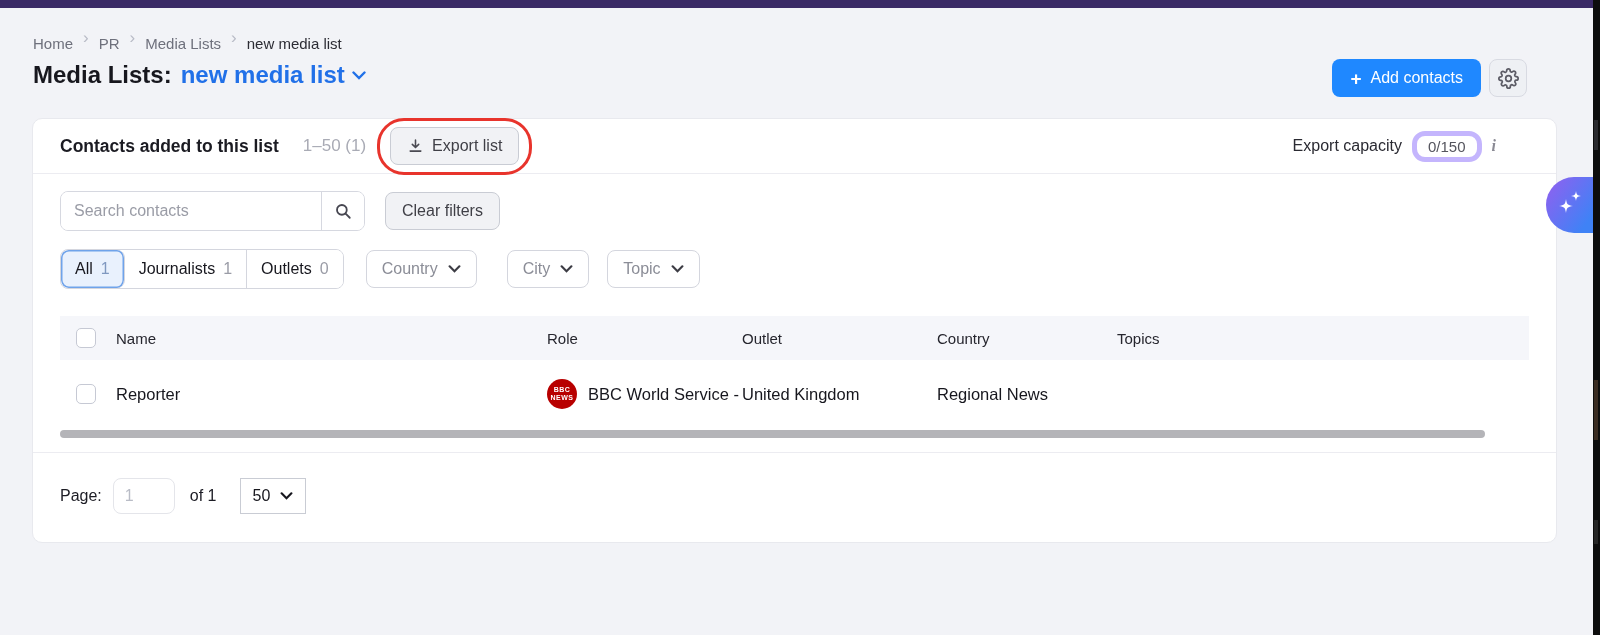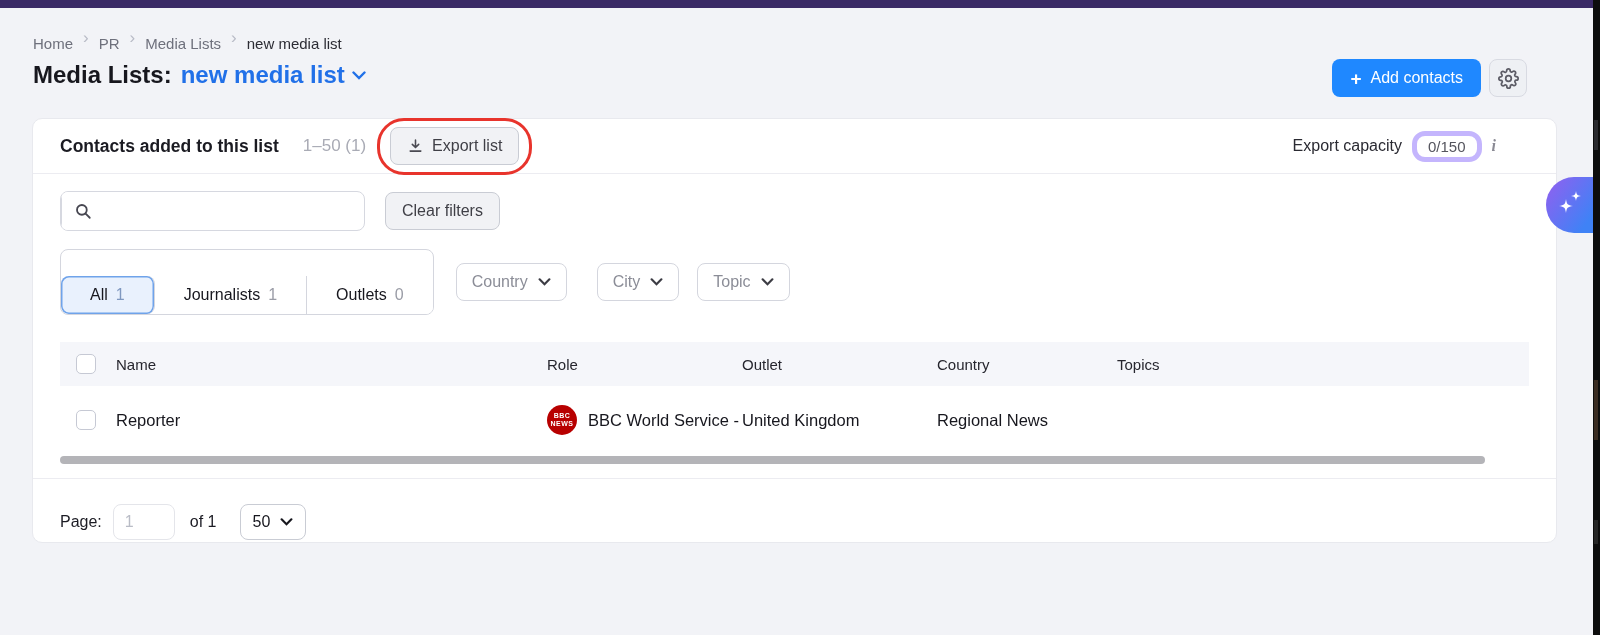--- a/index.html
+++ b/index.html
@@ -58,22 +58,22 @@
   .search-box { display:flex; align-items:stretch; width:305px; height:40px;
     border:1px solid #d6d8e0; border-radius:8px; background:#fff; overflow:hidden; }
   .search-box input { flex:1; border:none; outline:none; padding:0 13px; font-size:16px;
     color:#2a2a32; font-family:"Liberation Sans",sans-serif; }
   .search-box input::placeholder { color:#9a9ca6; }
   .search-btn { width:43px; display:flex; align-items:center; justify-content:center;
     border-left:1px solid #d6d8e0; color:#474751; cursor:pointer; background:#fff; }
 
   .segments-row { display:flex; align-items:center; margin-top:18px; }
   .segments { display:flex; border:1px solid #d4d6de; border-radius:8px; overflow:hidden; background:#fff; }
-  .segment { display:flex; align-items:center; gap:8px; padding:0 29px; height:38px;
-    font-size:16px; color:#17171e; border-right:1px solid #d4d6de; cursor:pointer; background:#fff;margin-top:26px; }
+  .segment { display:flex; align-items:center; gap:8px; padding:0 14px; height:38px;
+    font-size:16px; color:#17171e; border-right:1px solid #d4d6de; cursor:pointer; background:#fff; }
   .segment:last-child { border-right:none; }
   .segment .count { color:#9a9ca6; }
   .segment.selected { background:#e9f1fd; box-shadow:inset 0 0 0 1.5px #6fa3ea; border-radius:8px; }
   .segment.selected .count { color:#7f98c0; }
   .dropdown { display:flex; align-items:center; gap:10px; height:38px; padding:0 15px;
     border:1px solid #d4d6de; border-radius:8px; font-size:16px; color:#8b8d97;
     background:#fff; cursor:pointer; }
   .dropdown .chev { color:#3c3c44; }
   .dd-country { margin-left:22px; } .dd-city { margin-left:30px; } .dd-topic { margin-left:18px; }
 
@@ -92,21 +92,21 @@
     font-size:7px; font-weight:bold; line-height:1.15; letter-spacing:0.5px; flex:none; }
   .hscrollbar { height:8px; background:#b4b4b8; border-radius:4px; margin:2px 44px 0 0; cursor:grab; }
   .table-sep { border:none; border-top:1px solid #ececf1; margin:14px -27px 0 -27px; }
 
   .pagination { display:flex; align-items:center; margin-top:25px; font-size:16px; color:#1c1c24; gap:11px; }
   .page-input { width:62px; height:36px; border:1px solid #e4e5ea; border-radius:8px;
     padding:0 11px; font-size:16px; color:#b9bcc6; outline:none;
     font-family:"Liberation Sans",sans-serif; }
   .of-text { margin-left:4px; }
   .per-page { margin-left:12px; display:flex; align-items:center; gap:10px; height:36px;
-    padding:12px 12px; border:1px solid #c9ccd4; border-radius:8px; font-size:16px;
+    padding:12px 12px; border:1px solid #c9ccd4; border-radius:0; font-size:16px;
     color:#17171e; cursor:pointer; background:#fff; }
 
   .ai-fab { position:absolute; top:177px; right:7px; width:47px; height:56px;
     border-radius:28px 0 0 28px; background:linear-gradient(125deg,#8a63f0 10%,#3f82f6 85%);
     display:flex; align-items:center; justify-content:center; cursor:pointer; border:none; }
 </style>
 </head>
 <body>
 
 <div class="topbar"></div>
@@ -171,20 +171,21 @@
       <span>Export capacity</span>
       <span class="capacity-pill">0/150</span>
       <span class="info-i">i</span>
     </span>
   </div>
 
   <div class="card-body">
 
     <div class="search-row">
       <div class="search-box">
+        <input type="text" placeholder="Search contacts" style="">
         <span class="search-btn">
           <svg width="18" height="18" viewBox="0 0 24 24" fill="none" stroke="currentColor" stroke-width="2.4" stroke-linecap="round">
               <circle cx="10.5" cy="10.5" r="6.5"></circle>
               <path d="M15.5 15.5 L21 21"></path>
             </svg>
         </span>
       </div>
       <button class="btn-gray">
         <span>Clear filters</span>
       </button>

